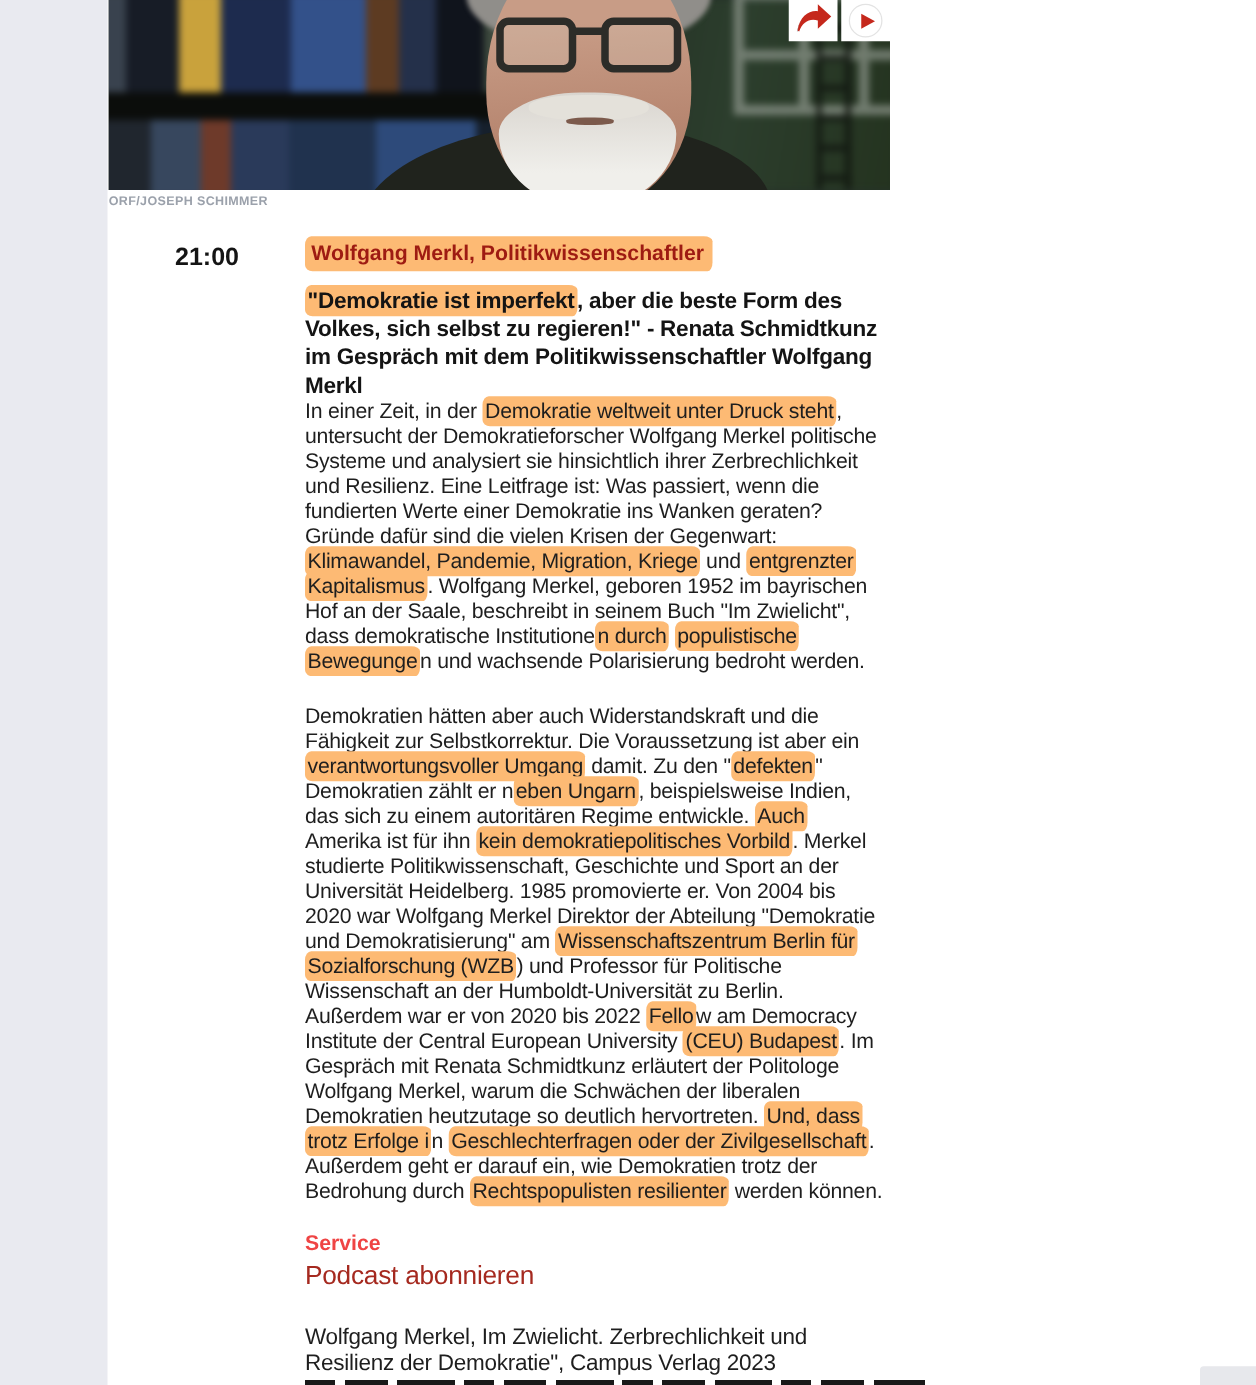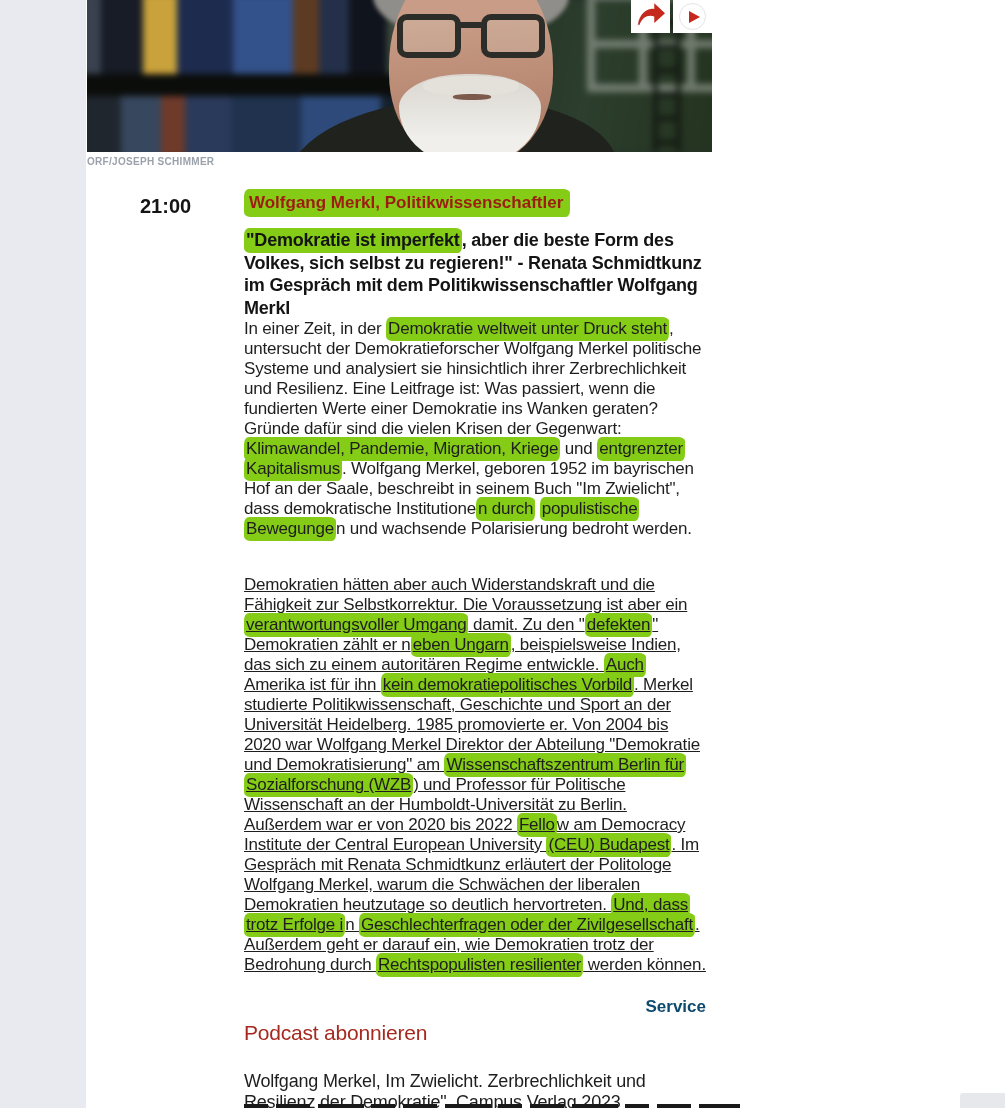--- a/index.html
+++ b/index.html
@@ -108,37 +108,37 @@
     font-size:10px; font-weight:700; letter-spacing:.3px; color:#9ba1ab;
   }
 
   
   .program-row { display:flex; margin-top:21px; }
   .time-col { width:157px; padding-left:53px; flex:none;
     font-size:20px; font-weight:700; color:#141414; padding-top:7px; }
   .details { width:462px; flex:none; }
 
   .hl {
-    background:#84cc16;
+    background:#fdba74;
     padding:2px 2px 3px;
     border-radius:5px 7px 4px 6px / 7px 4px 7px 5px;
     -webkit-box-decoration-break:clone; box-decoration-break:clone;
   }
   .program-title { font-size:17px; line-height:30px; font-weight:700; }
   .program-title .hl { color:#9e1b12; padding:4px 7px 5px 5px; }
 
   .subtitle {
     margin-top:11px; font-size:18px; font-weight:700; line-height:22.5px;
     color:#141414; letter-spacing:-.2px;
   }
   .bodytext {
     margin-top:0; font-size:17px; line-height:20px; letter-spacing:-.2px; color:#1e1e1e;
   }
-  .bodytext + .bodytext { margin-top:36px;text-decoration:underline; }
-  .service { margin-top:22px; font-size:17px; font-weight:700; color:#0c4a6e;text-align:right; }
+  .bodytext + .bodytext { margin-top:24px; }
+  .service { margin-top:22px; font-size:17px; font-weight:700; color:#ef4444; }
   .podcast-link {
     display:inline-block; margin-top:4px; font-size:21px; letter-spacing:-.2px;
     color:#a5291f; text-decoration:none; cursor:pointer;
   }
   .book { margin-top:26px; font-size:18px; line-height:21px; letter-spacing:-.2px; }
 
   
   .cutoff-strip {
     position:absolute; left:244px; bottom:0; width:496px; height:4px;
     background:repeating-linear-gradient(90deg,

